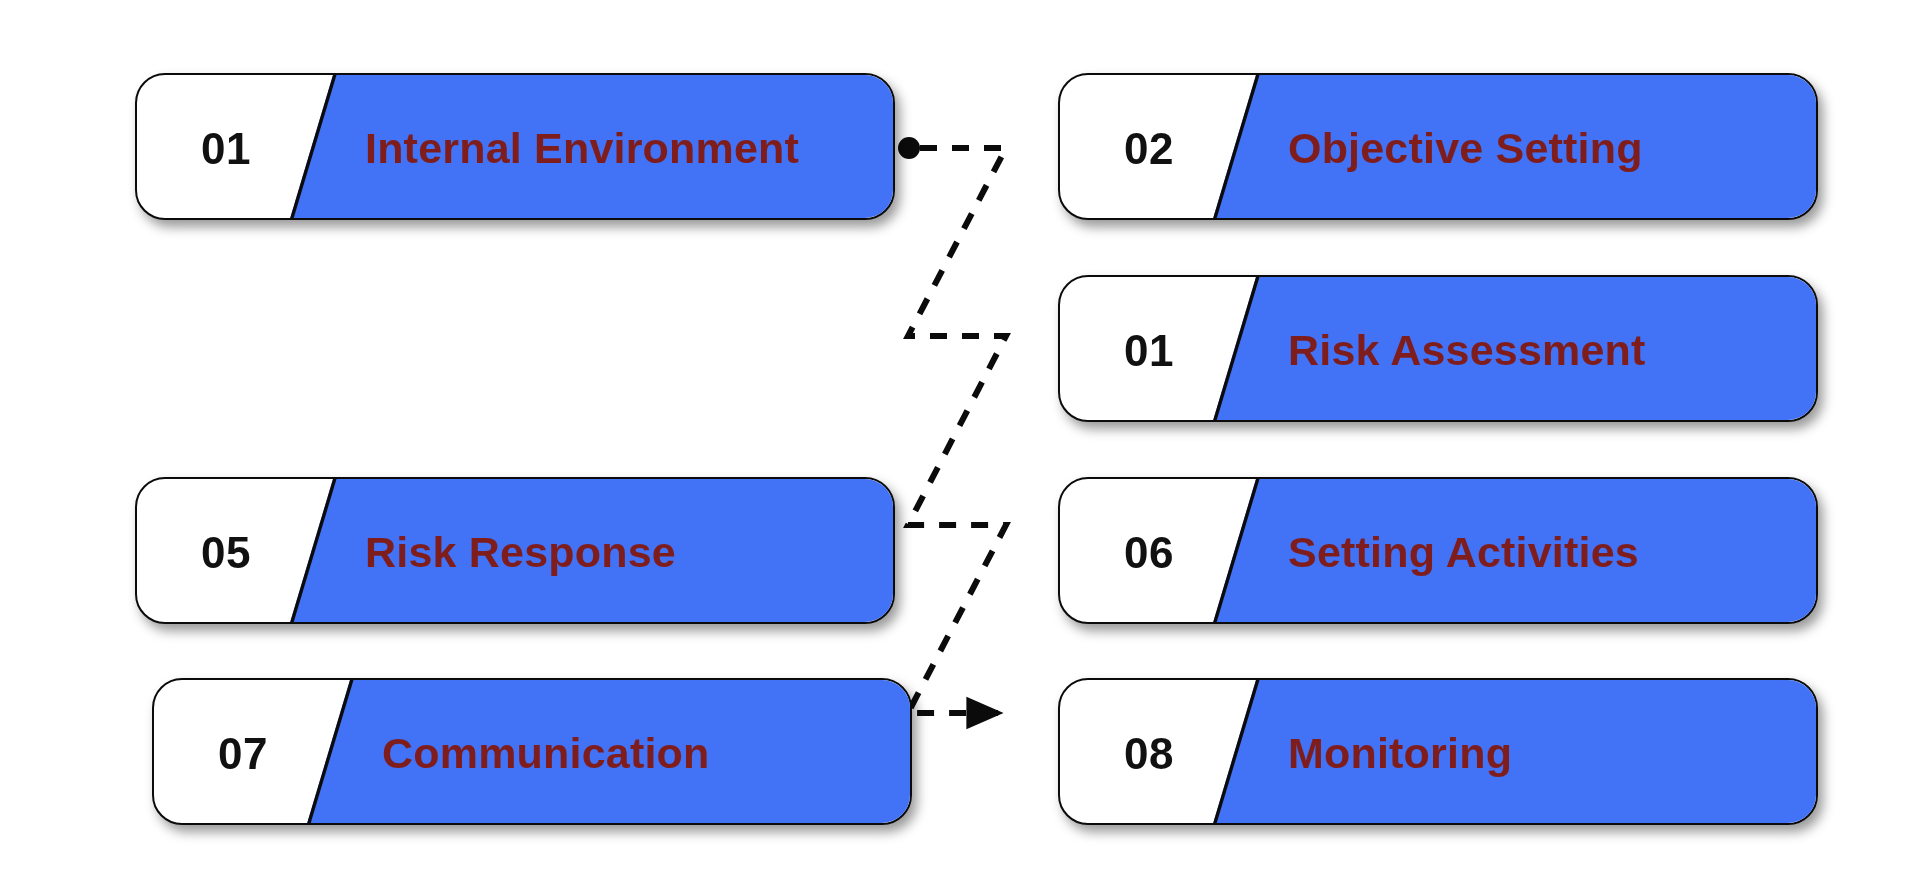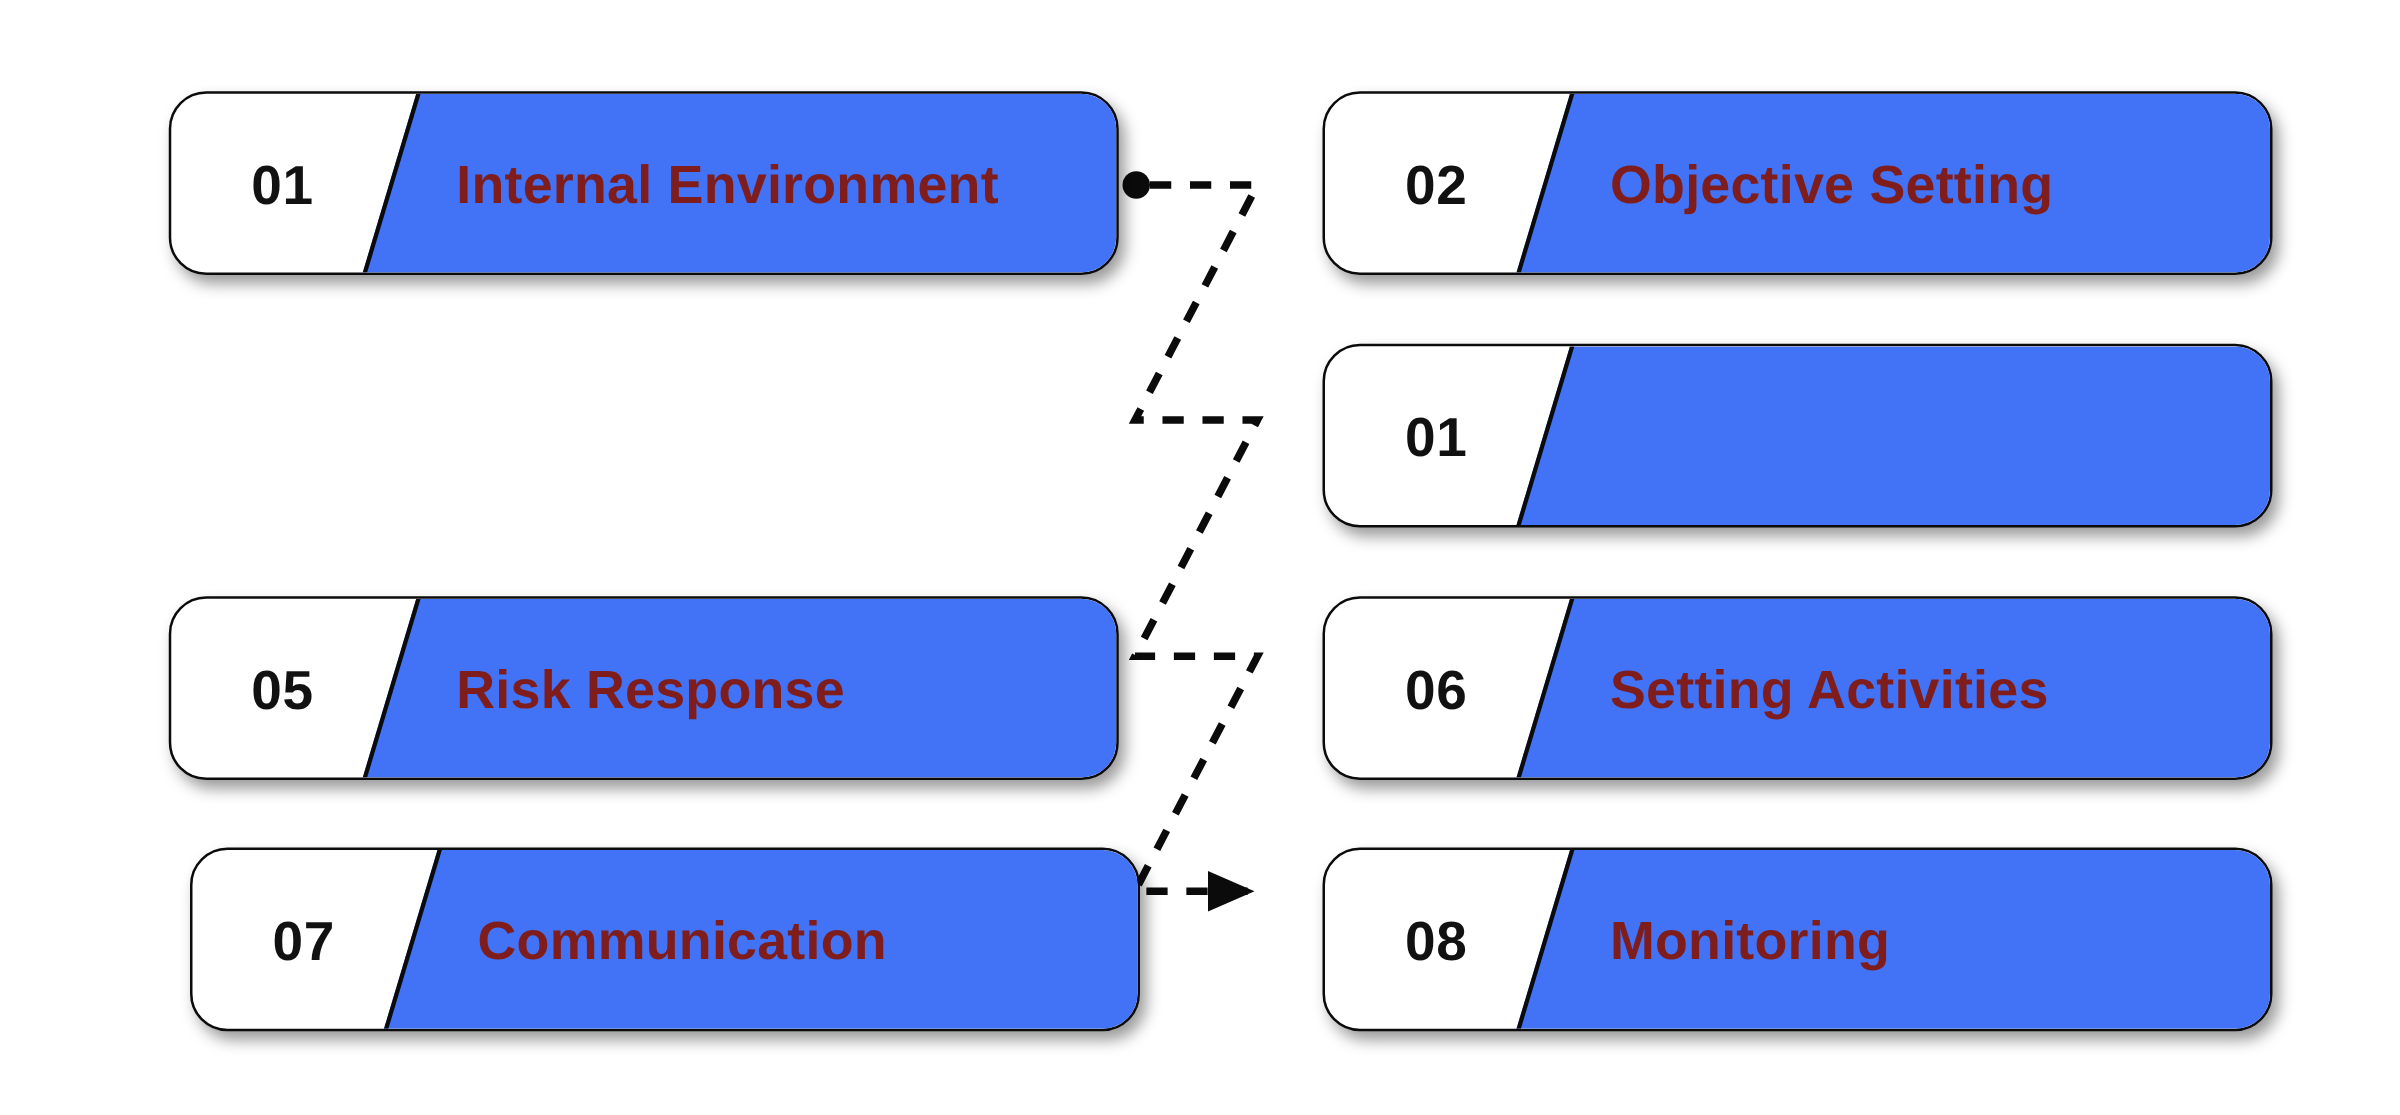--- a/index.html
+++ b/index.html
@@ -163,20 +163,21 @@
     </div>
   </div>
 
 
   <div class="card" style="left:1058px; top:275px;">
     <div class="card-shadow"></div>
     <div class="card-body">
       <div class="card-blue"></div>
       <div class="card-divider"></div>
       <div class="card-num">01</div>
+      <div class="card-label">Risk Assessment</div>
     </div>
   </div>
 
   <div class="card" style="left:135px; top:477px;">
     <div class="card-shadow"></div>
     <div class="card-body">
       <div class="card-blue"></div>
       <div class="card-divider"></div>
       <div class="card-num">05</div>
       <div class="card-label">Risk Response</div>

